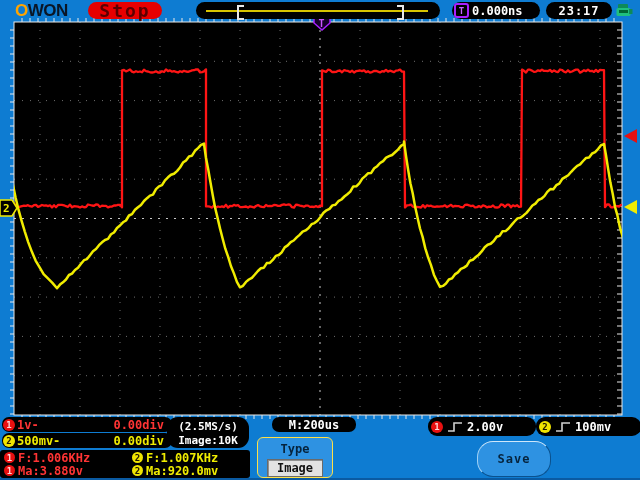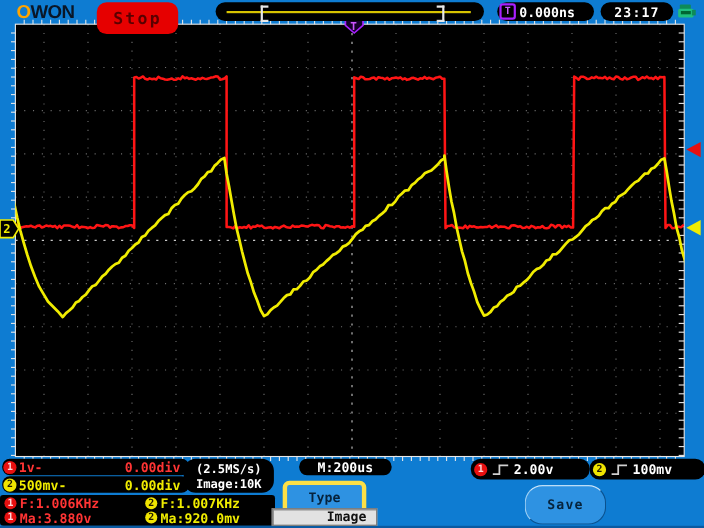--- a/index.html
+++ b/index.html
@@ -4,21 +4,21 @@
 <style>
   html,body{margin:0;padding:0;}
   body{width:640px;height:480px;position:relative;overflow:hidden;
        background:#0e7cd2;font-family:"DejaVu Sans Mono",monospace;}
   .abs{position:absolute;}
   
   .logo{left:15px;top:1px;font:900 17px "Liberation Sans",sans-serif;letter-spacing:-0.5px;color:#0a1626;}
   .logo .o1{color:#ffa400;}
   .pill{position:absolute;background:#000;border-radius:9px;color:#fff;
         display:flex;align-items:center;font:bold 12px "DejaVu Sans Mono",monospace;}
-  .stop-pill{left:88px;top:2px;width:74px;height:29px;background:#e60000;justify-content:center;color:#5a0000;font-size:15px;letter-spacing:2px;}
+  .stop-pill{left:88px;top:2px;width:74px;height:17px;background:#e60000;justify-content:center;color:#5a0000;font-size:18px;letter-spacing:2px;}
   .pos-pill{left:196px;top:2px;width:244px;height:17px;}
   .pos-line{position:absolute;left:10px;right:12px;top:8px;height:2px;background:#d8c400;}
   .brk{position:absolute;top:3px;width:5px;height:11px;}
   .brk-l{left:41px;border-left:2px solid #e8e8e8;border-top:2px solid #e8e8e8;border-bottom:2px solid #e8e8e8;}
   .brk-r{left:201px;border-right:2px solid #e8e8e8;border-top:2px solid #e8e8e8;border-bottom:2px solid #e8e8e8;}
   .ttime-pill{left:452px;top:2px;width:86px;height:17px;padding-left:2px;gap:3px;}
   .tbadge{width:11px;height:11px;border:2px solid #a820ff;border-radius:3px;color:#c862ff;
           font:bold 9px "DejaVu Sans Mono",monospace;display:flex;align-items:center;justify-content:center;}
   .clock-pill{left:546px;top:2px;width:66px;height:17px;justify-content:center;letter-spacing:1px;}
   .usb{left:616px;top:3px;}
@@ -38,25 +38,25 @@
   .trig-pill{top:417px;height:19px;border-radius:9px;padding-left:3px;gap:4px;}
   .trig1{left:428px;width:105px;}
   .trig2{left:536px;width:102px;}
   .meas-box{left:0;top:450px;width:250px;height:27px;background:#000;border-radius:3px;
             display:grid;grid-template-columns:128px 122px;grid-template-rows:13px 13px;align-items:center;padding-top:1px;}
   .meas{display:flex;align-items:center;gap:3px;padding-left:4px;font:bold 12px "DejaVu Sans Mono",monospace;}
   .m-red{color:#ff3434;}
   .m-yel{color:#f0ec00;}
   .meas .badge{width:11px;height:11px;}
   
-  .type-btn{left:257px;top:437px;width:76px;height:41px;background:#2e92e2;border:4px solid #fde047;
+  .type-btn{left:257px;top:437px;width:76px;height:41px;background:#2e92e2;border:1px solid #fde047;
             border-radius:6px;display:flex;flex-direction:column;align-items:center;color:#06233c;
             font:bold 12px "DejaVu Sans Mono",monospace;padding-top:4px;box-sizing:border-box;cursor:pointer;}
   .image-box{margin-top:3px;width:54px;height:16px;background:#e2e2e2;border:1px solid #6a6a6a;
-             box-shadow:inset 1px 1px 0 #909090;display:flex;align-items:center;justify-content:center;color:#101010;padding-left:40px;}
+             box-shadow:inset 1px 1px 0 #909090;display:flex;align-items:center;justify-content:center;color:#101010;}
   .save-btn{left:477px;top:441px;width:72px;height:34px;background:#2e92e2;border-radius:16px;
             border-top:1px solid #cfe7fa;border-left:1px solid #9fd0f4;border-right:1px solid #0a518e;border-bottom:1px solid #0a518e;
             display:flex;align-items:center;justify-content:center;color:#06233c;
             font:bold 12px "DejaVu Sans Mono",monospace;letter-spacing:1px;cursor:pointer;}
   .bottom-edge{left:0;top:478px;width:640px;height:2px;background:#0a5aa2;}
   svg.scope{position:absolute;left:0;top:0;pointer-events:none;}
 </style>
 </head>
 <body>
 

